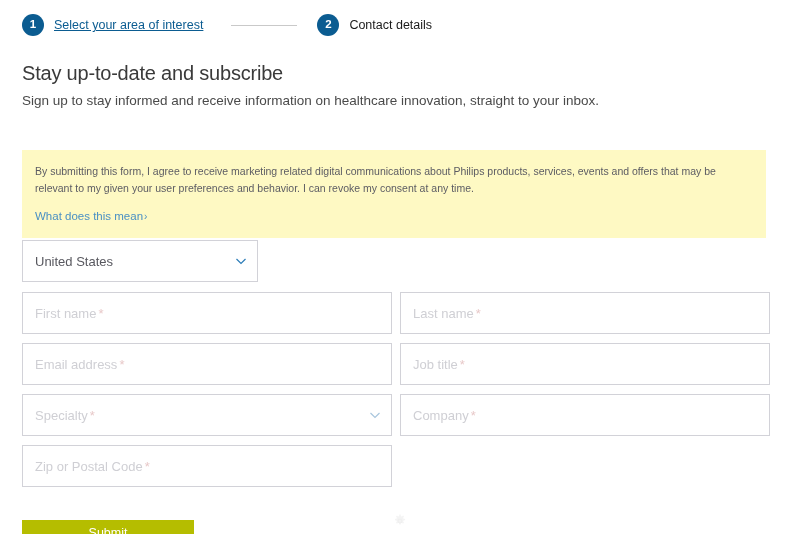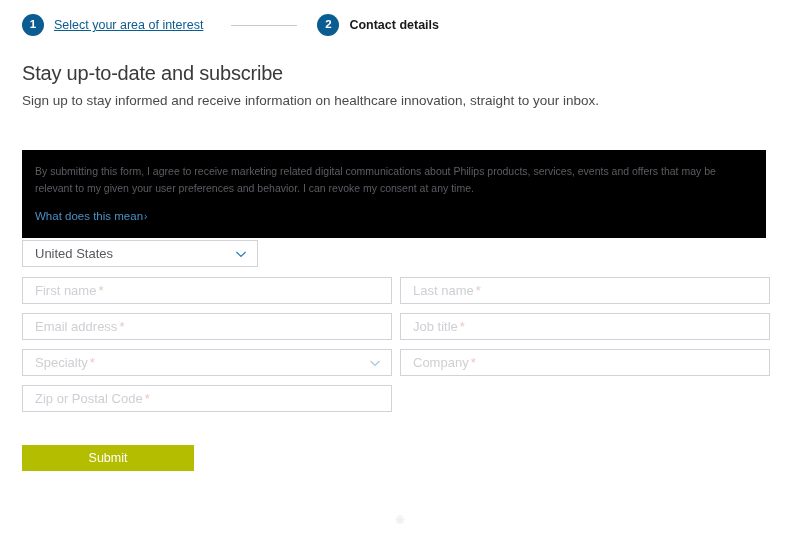--- a/index.html
+++ b/index.html
@@ -42,21 +42,21 @@
     display: flex;
     align-items: center;
     justify-content: center;
     flex: 0 0 auto;
     line-height: 1;
   }
   .step-label {
     margin-left: 10px;
     font-size: 12.5px;
     color: #1a1a1a;
-    font-weight: bold;
+    font-weight: normal;
     white-space: nowrap;
   }
   .step-label.link {
     color: #0b5c91;
     text-decoration: underline;
     cursor: pointer;
     font-weight: normal;
   }
   .step-connector {
     width: 66px;
@@ -84,21 +84,21 @@
     color: #4a4a4a;
     line-height: 1.35;
   }
 
   
   .consent-box {
     position: absolute;
     left: 22px;
     top: 150px;
     width: 744px;
-    background: #000000;
+    background: #fef9c3;
     padding: 13px 18px 14px 13px;
   }
   .consent-text {
     font-size: 10.5px;
     color: #5c5c63;
     line-height: 1.62;
     margin: 0;
   }
   .consent-link {
     display: inline-block;
@@ -114,21 +114,21 @@
   .form-area {
     position: absolute;
     left: 22px;
     top: 240px;
     width: 748px;
   }
 
   .field {
     border: 1px solid #d2d2d8;
     background: #ffffff;
-    height: 27px;
+    height: 42px;
     display: flex;
     align-items: center;
     padding: 0 12px;
     font-size: 13px;
     color: #cfcfd4;
     position: relative;
     cursor: text;
   }
   .field.select {
     color: #58585f;

